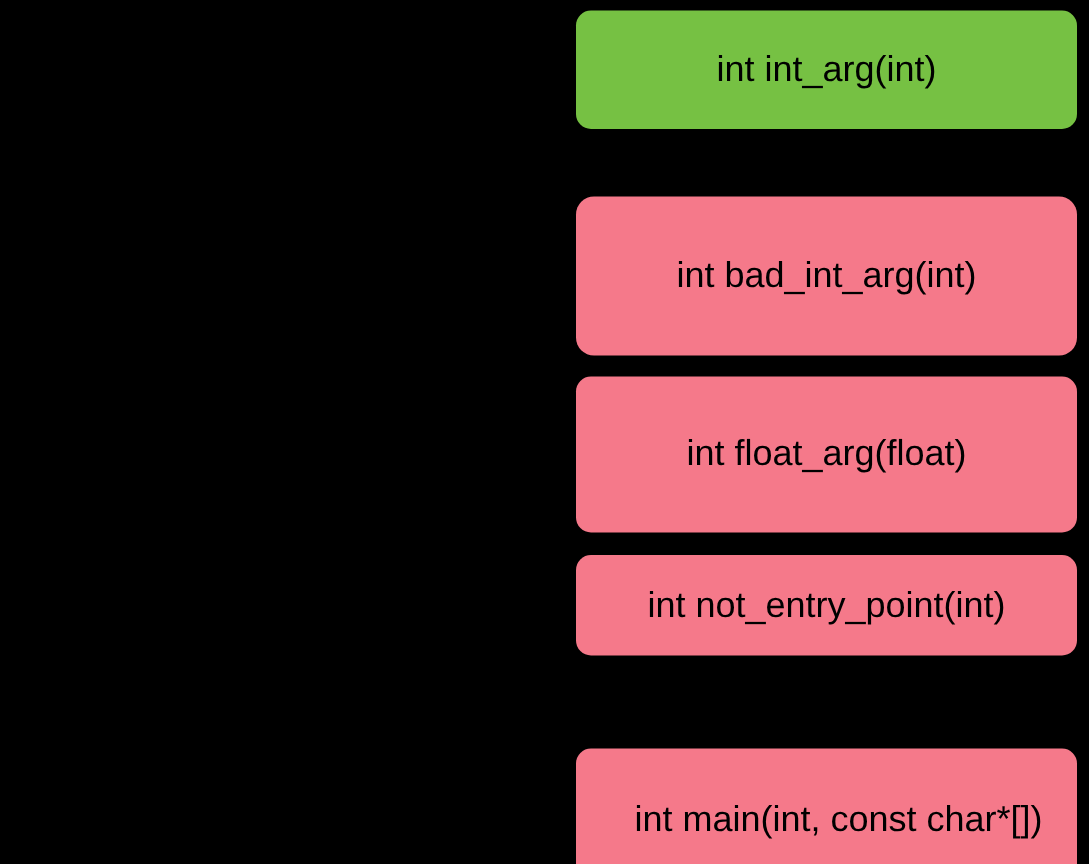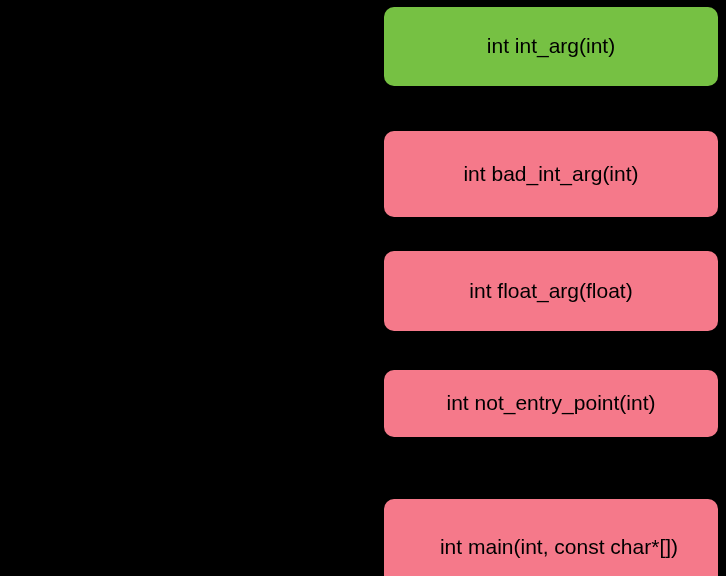--- a/index.html
+++ b/index.html
@@ -15,43 +15,43 @@
     font-family: "Liberation Sans", sans-serif;
     overflow: hidden;
   }
   .node {
     position: absolute;
     display: flex;
     align-items: center;
     justify-content: center;
     text-align: center;
     color: var(--text, #000);
-    font-size: 21px;
+    font-size: 24px;
     line-height: 1.16;
     box-sizing: border-box;
     padding: 0 8px;
   }
   #caller-node {
     left: 7px;
     top: 250px;
     width: 297px;
     height: 81px;
     background: var(--caller-bg, #fff);
     border-radius: 12px;
   }
   .target {
     left: 384px;
     width: 334px;
     border-radius: 10px;
   }
   .target[data-status="match"]    { background: var(--match-bg, #76c143); }
   .target[data-status="mismatch"] { background: var(--mismatch-bg, #f5798a); }
   #target-node-0 { top: 7px;   height: 79px; }
-  #target-node-1 { top: 131px; height: 86px; }
-  #target-node-2 { top: 251px; height: 80px; }
+  #target-node-1 { top: 131px; height: 106px; border-radius: 12px; }
+  #target-node-2 { top: 251px; height: 104px; }
   #target-node-3 { top: 370px; height: 67px; }
   #target-node-4 { top: 499px; height: 96px; padding-left: 24px; }
 </style>
 </head>
 <body>
 
 <div id="canvas">
 
 
   <div class="node target" id="target-node-0" data-status="match">

